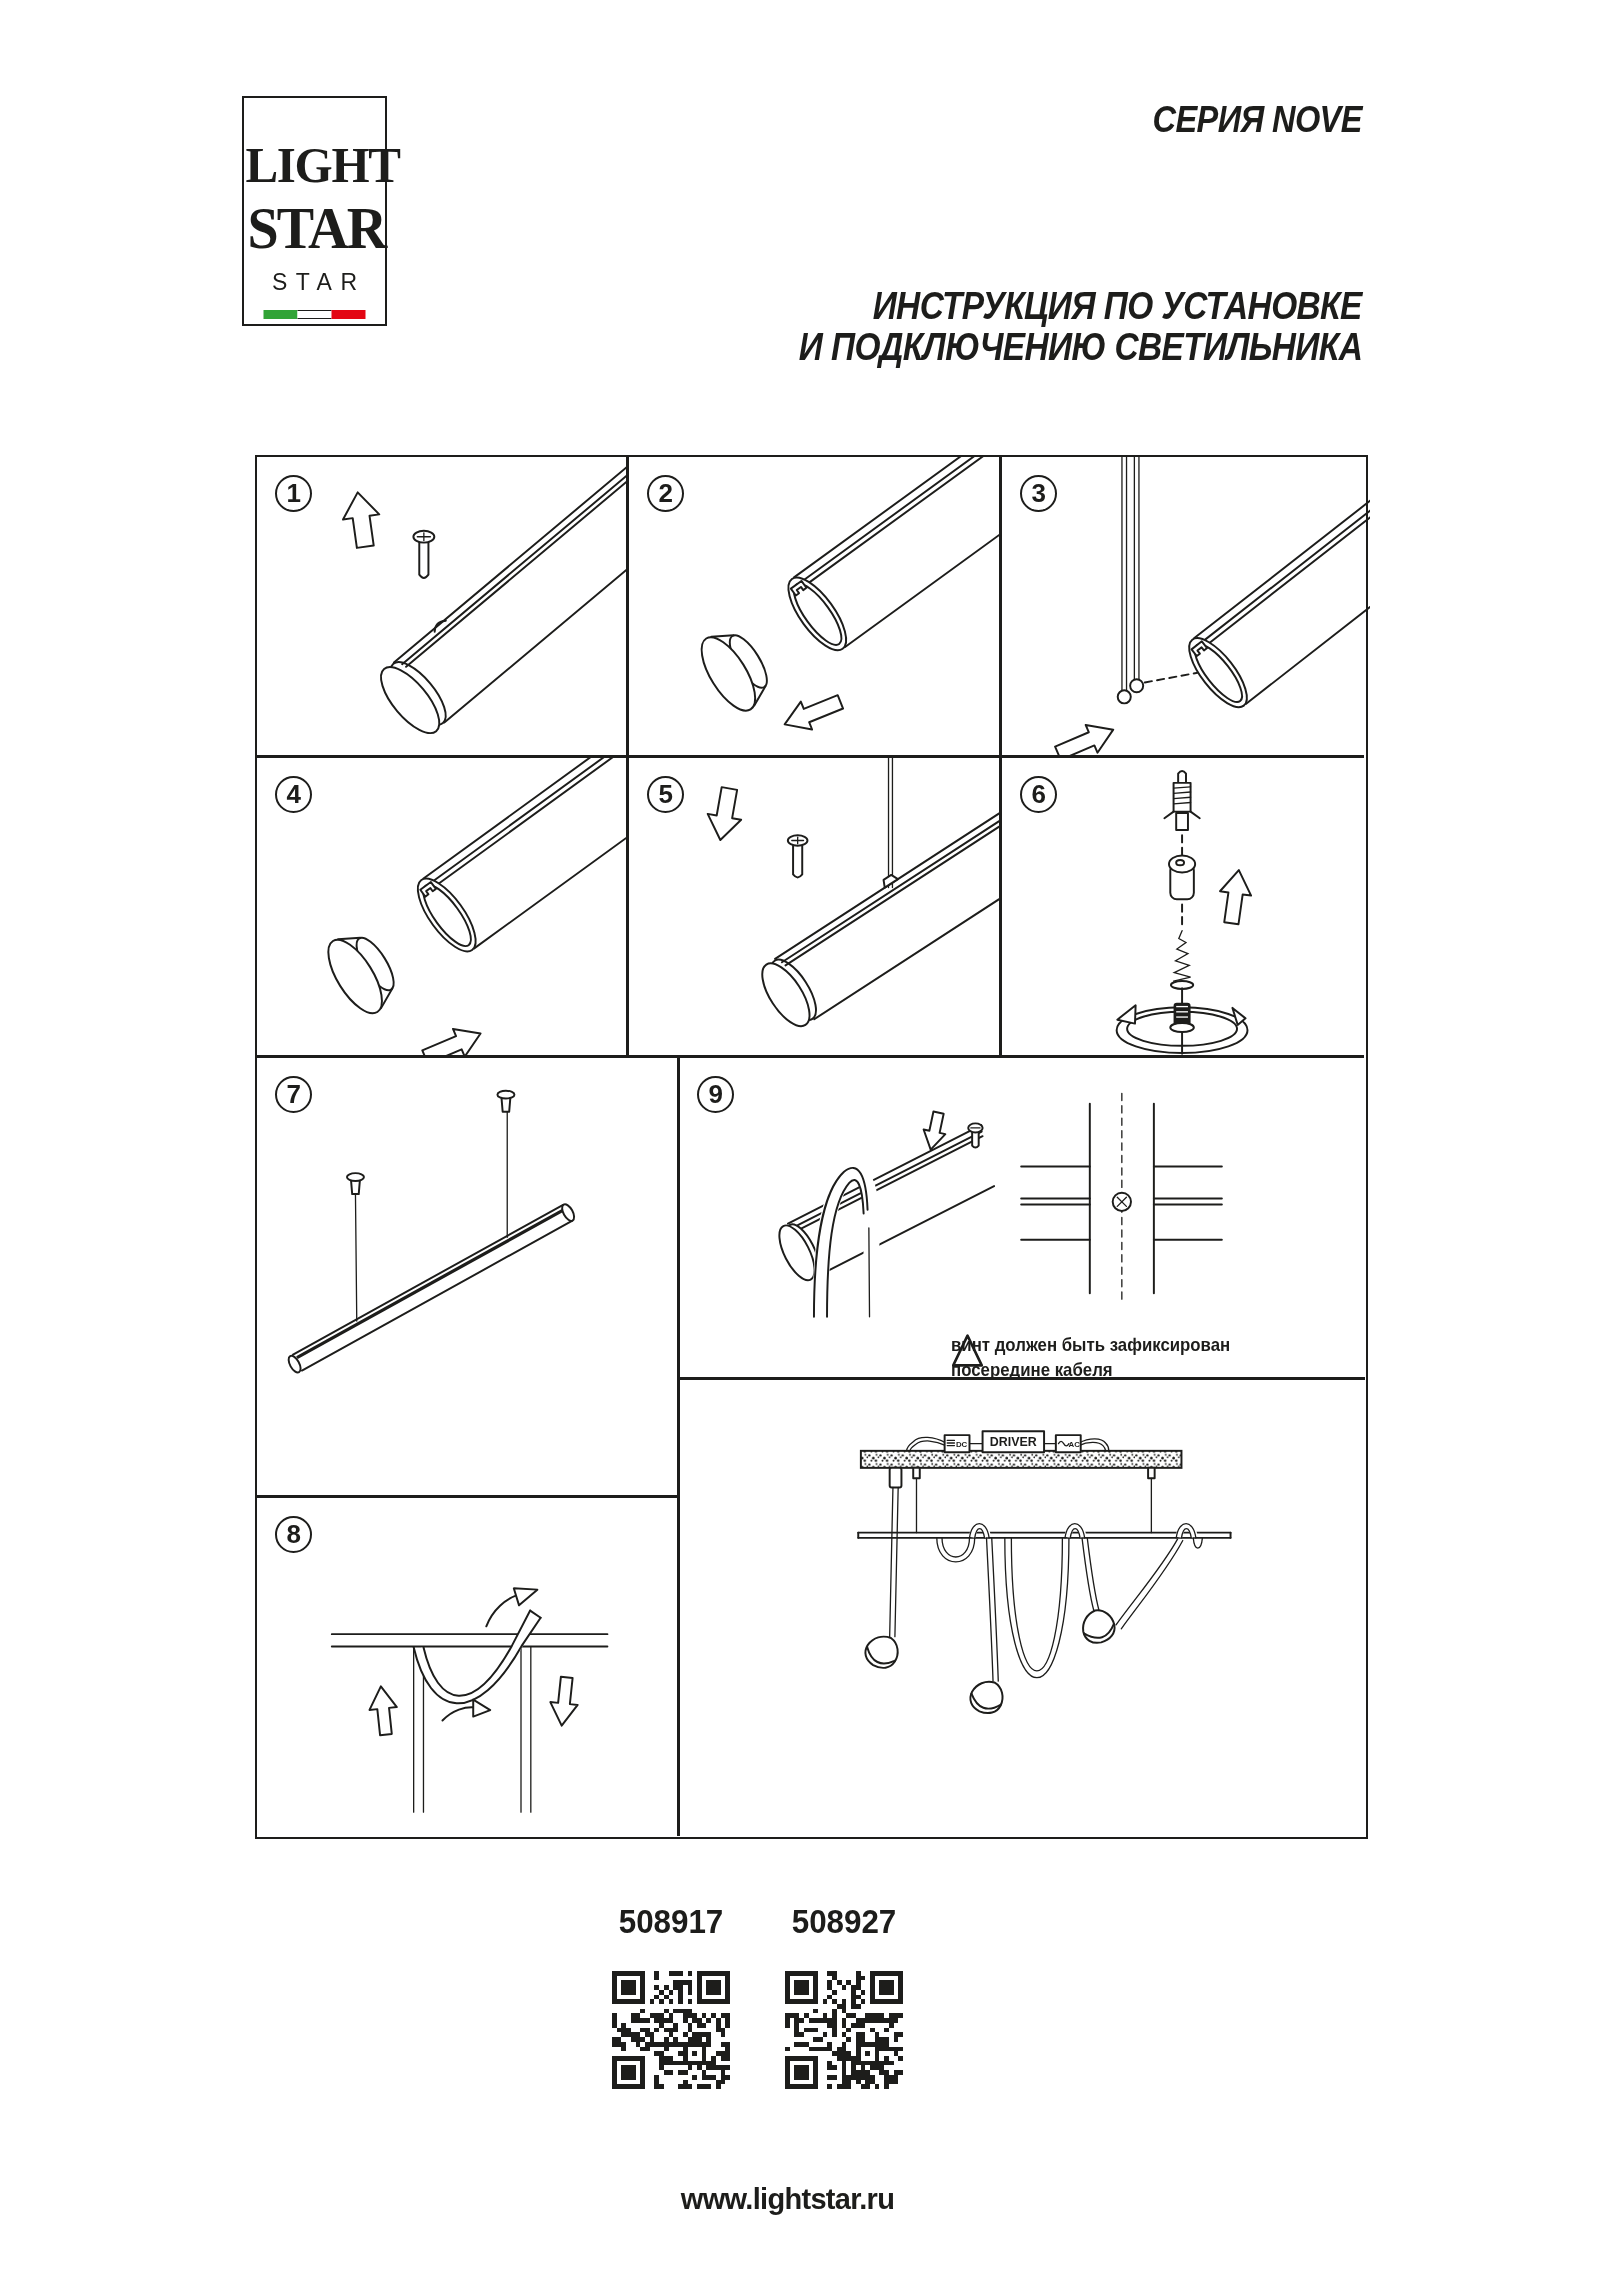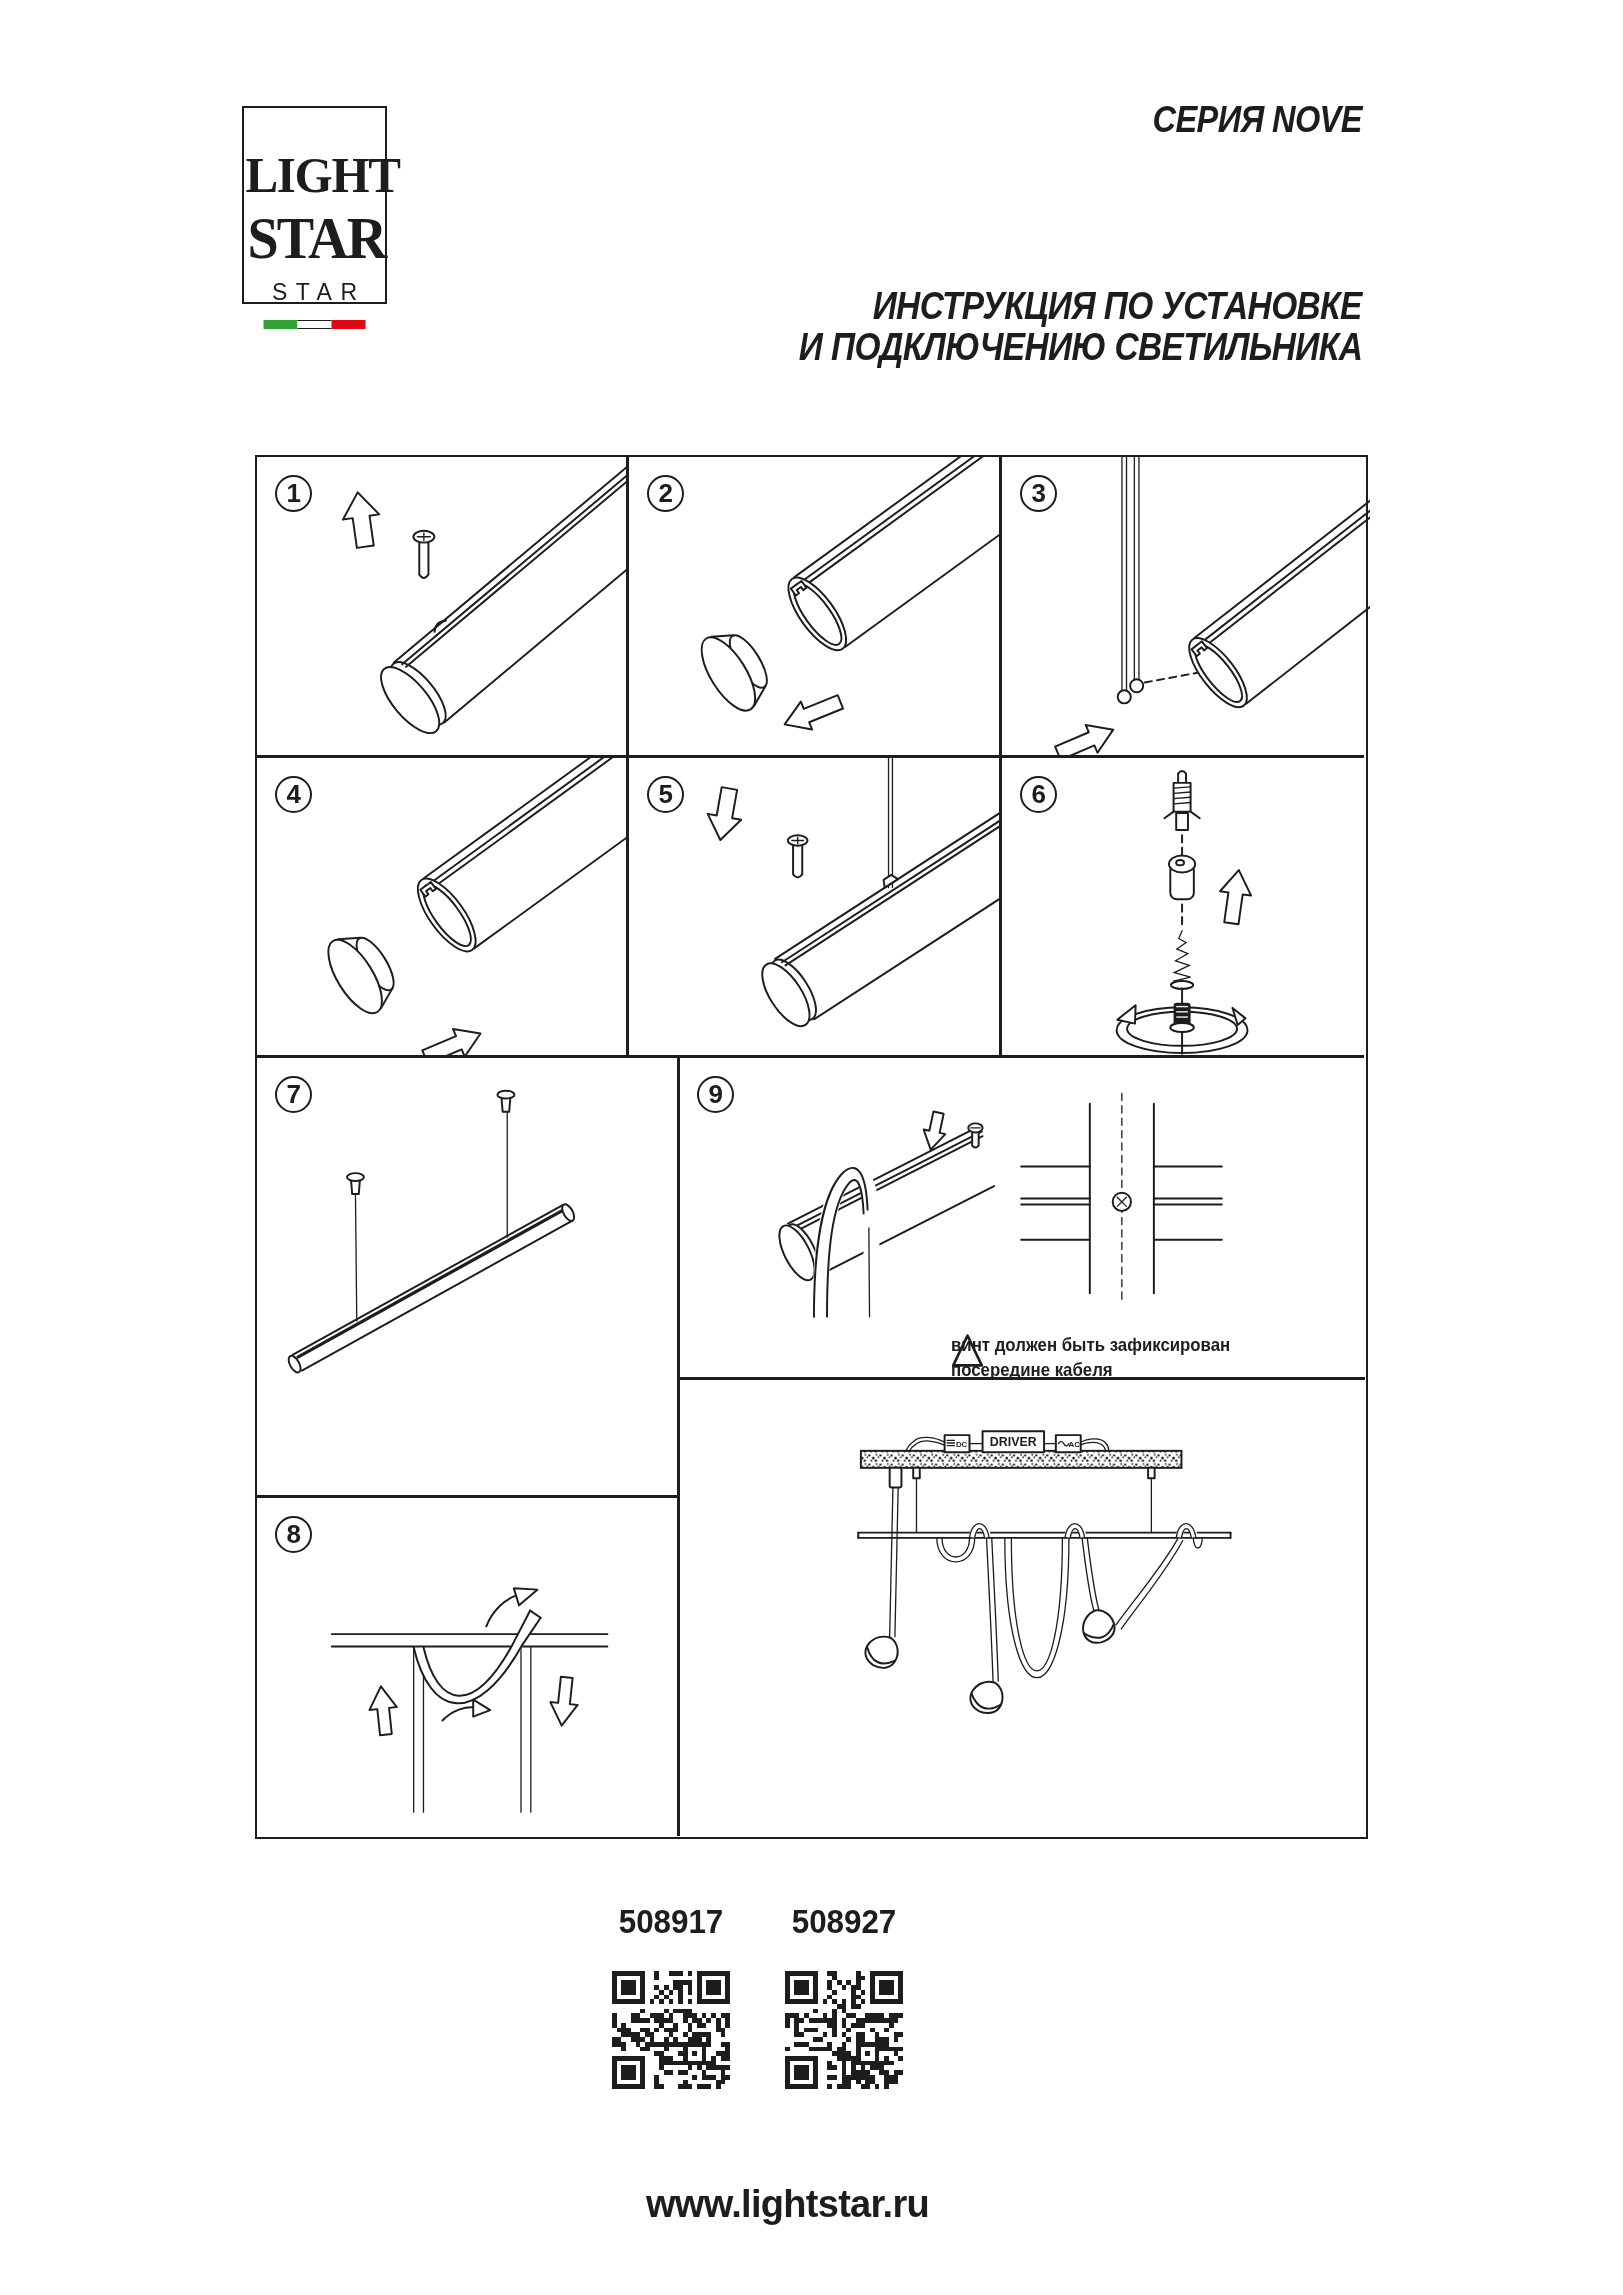--- a/index.html
+++ b/index.html
@@ -1,19 +1,19 @@
 <!DOCTYPE html>
 <html style="font-size:10.5px"><head>
 <meta charset="utf-8">
 <style>
   html,body{margin:0;padding:0;background:#e8e8e8;}
   .page{position:relative;width:1623px;height:2295px;background:#ffffff;overflow:hidden;
         font-family:"Liberation Sans",sans-serif;color:#1d1d1b;}
   
-  .logo-box{position:absolute;left:242px;top:106px;width:145px;height:198px;
+  .logo-box{position:absolute;left:242px;top:96px;width:145px;height:230px;
             border:2.6px solid #1d1d1b;box-sizing:border-box;}
   .logo-light{position:absolute;left:0;top:38px;width:100%;text-align:center;
               font-family:"Liberation Serif",serif;font-weight:bold;font-size:50px;
               letter-spacing:-1.3px;transform:scaleX(.98);}
   .logo-star{position:absolute;left:0;top:96px;width:100%;text-align:center;
              font-family:"Liberation Serif",serif;font-weight:bold;font-size:59px;
              letter-spacing:-2px;transform:scaleX(.95);}
   .logo-group{position:absolute;left:0;top:171px;width:100%;text-align:center;
               font-size:23px;font-weight:400;letter-spacing:8.5px;text-indent:8.5px;}
   .logo-flag{position:absolute;left:50%;top:212px;transform:translateX(-50%);
@@ -47,21 +47,21 @@
   .warning-text{font-size:17.7px;font-weight:bold;line-height:25px;transform:scaleX(.95);
                 transform-origin:0 0;white-space:nowrap;}
   
   .svg-label{font-family:"Liberation Sans",sans-serif;font-weight:bold;fill:#1d1d1b;}
   
   .qr-label{position:absolute;width:118px;text-align:center;top:1903px;
             font-size:33px;font-weight:bold;transform:scaleX(.95);}
   .qr-svg{position:absolute;top:1971px;background:#fff;}
   
   .footer{position:absolute;left:591px;top:2183px;width:393px;text-align:center;
-          font-size:38px;font-weight:bold;letter-spacing:-0.7px;}
+          font-size:29px;font-weight:bold;letter-spacing:-0.7px;}
 </style>
 </head>
 <body>
 
 <div class="page">
 
   <div class="logo-box">
     <div class="logo-light">LIGHT</div>
     <div class="logo-star">STAR</div>
     <div class="logo-group">STAR</div>

